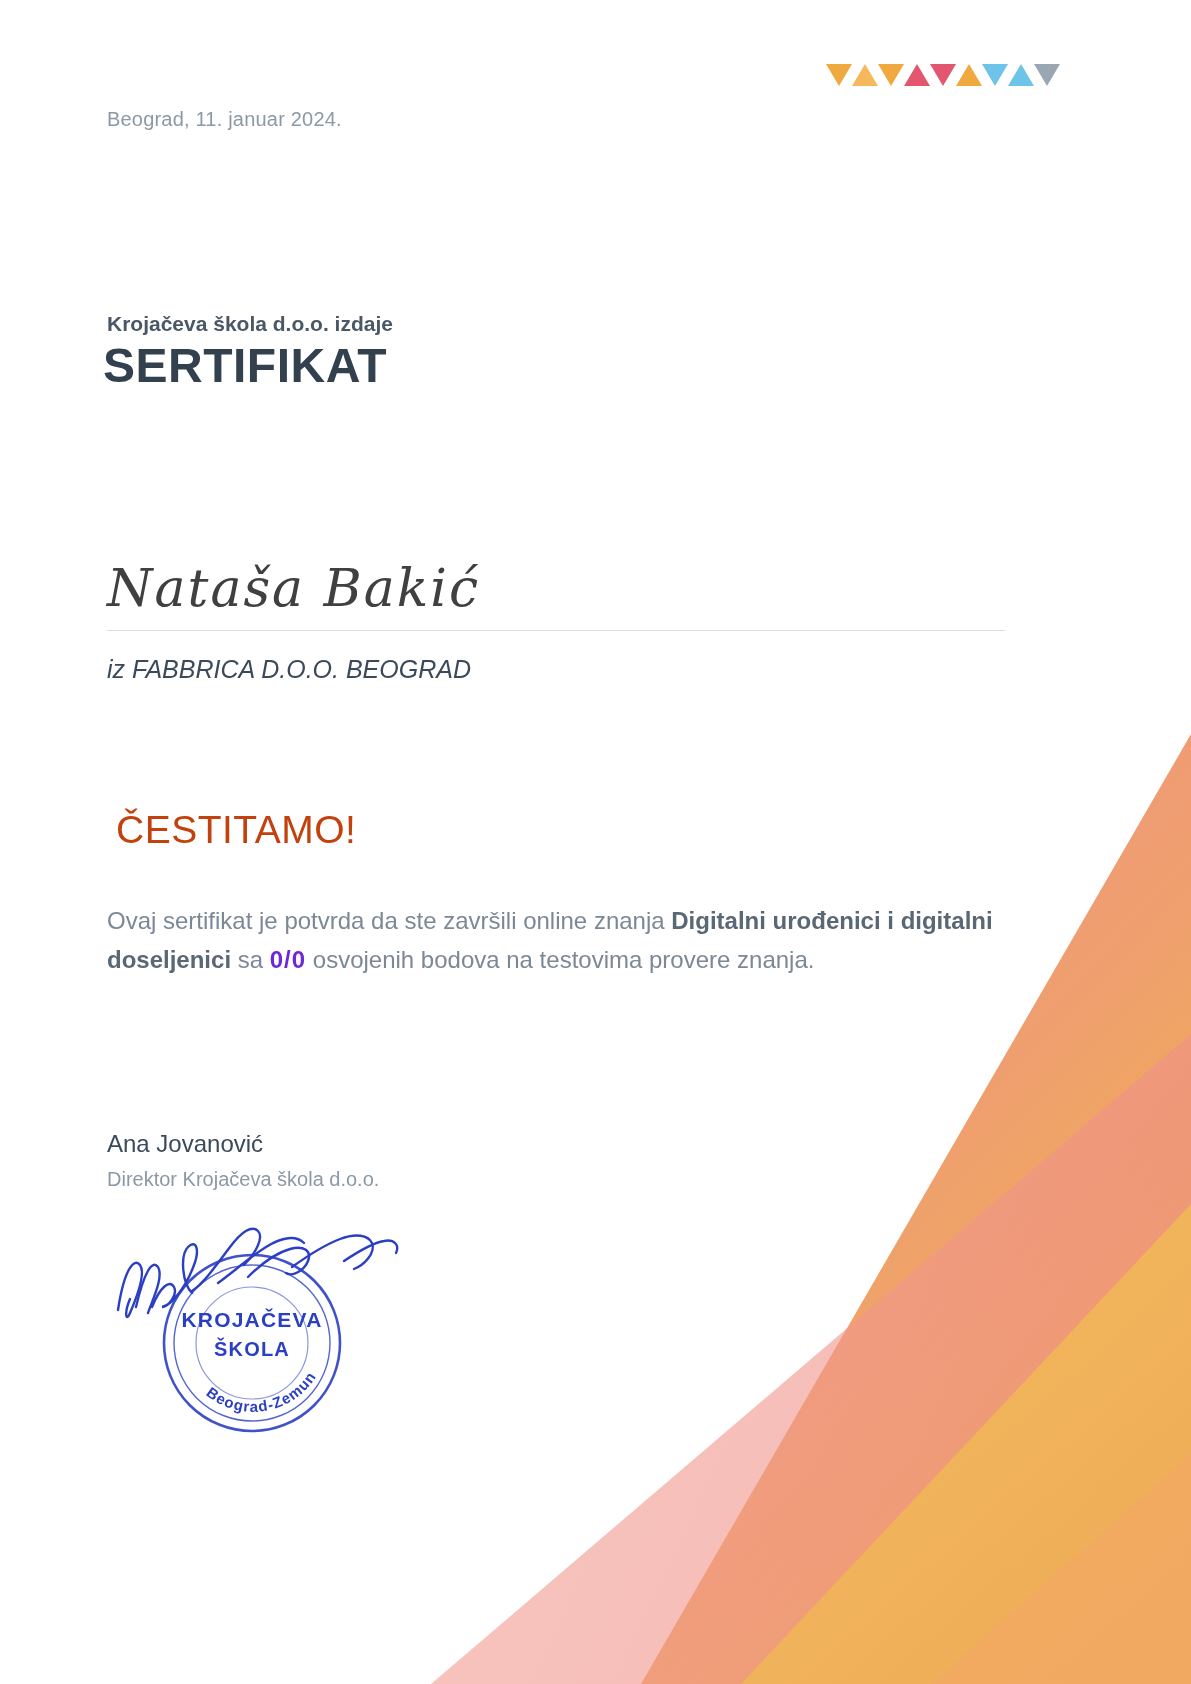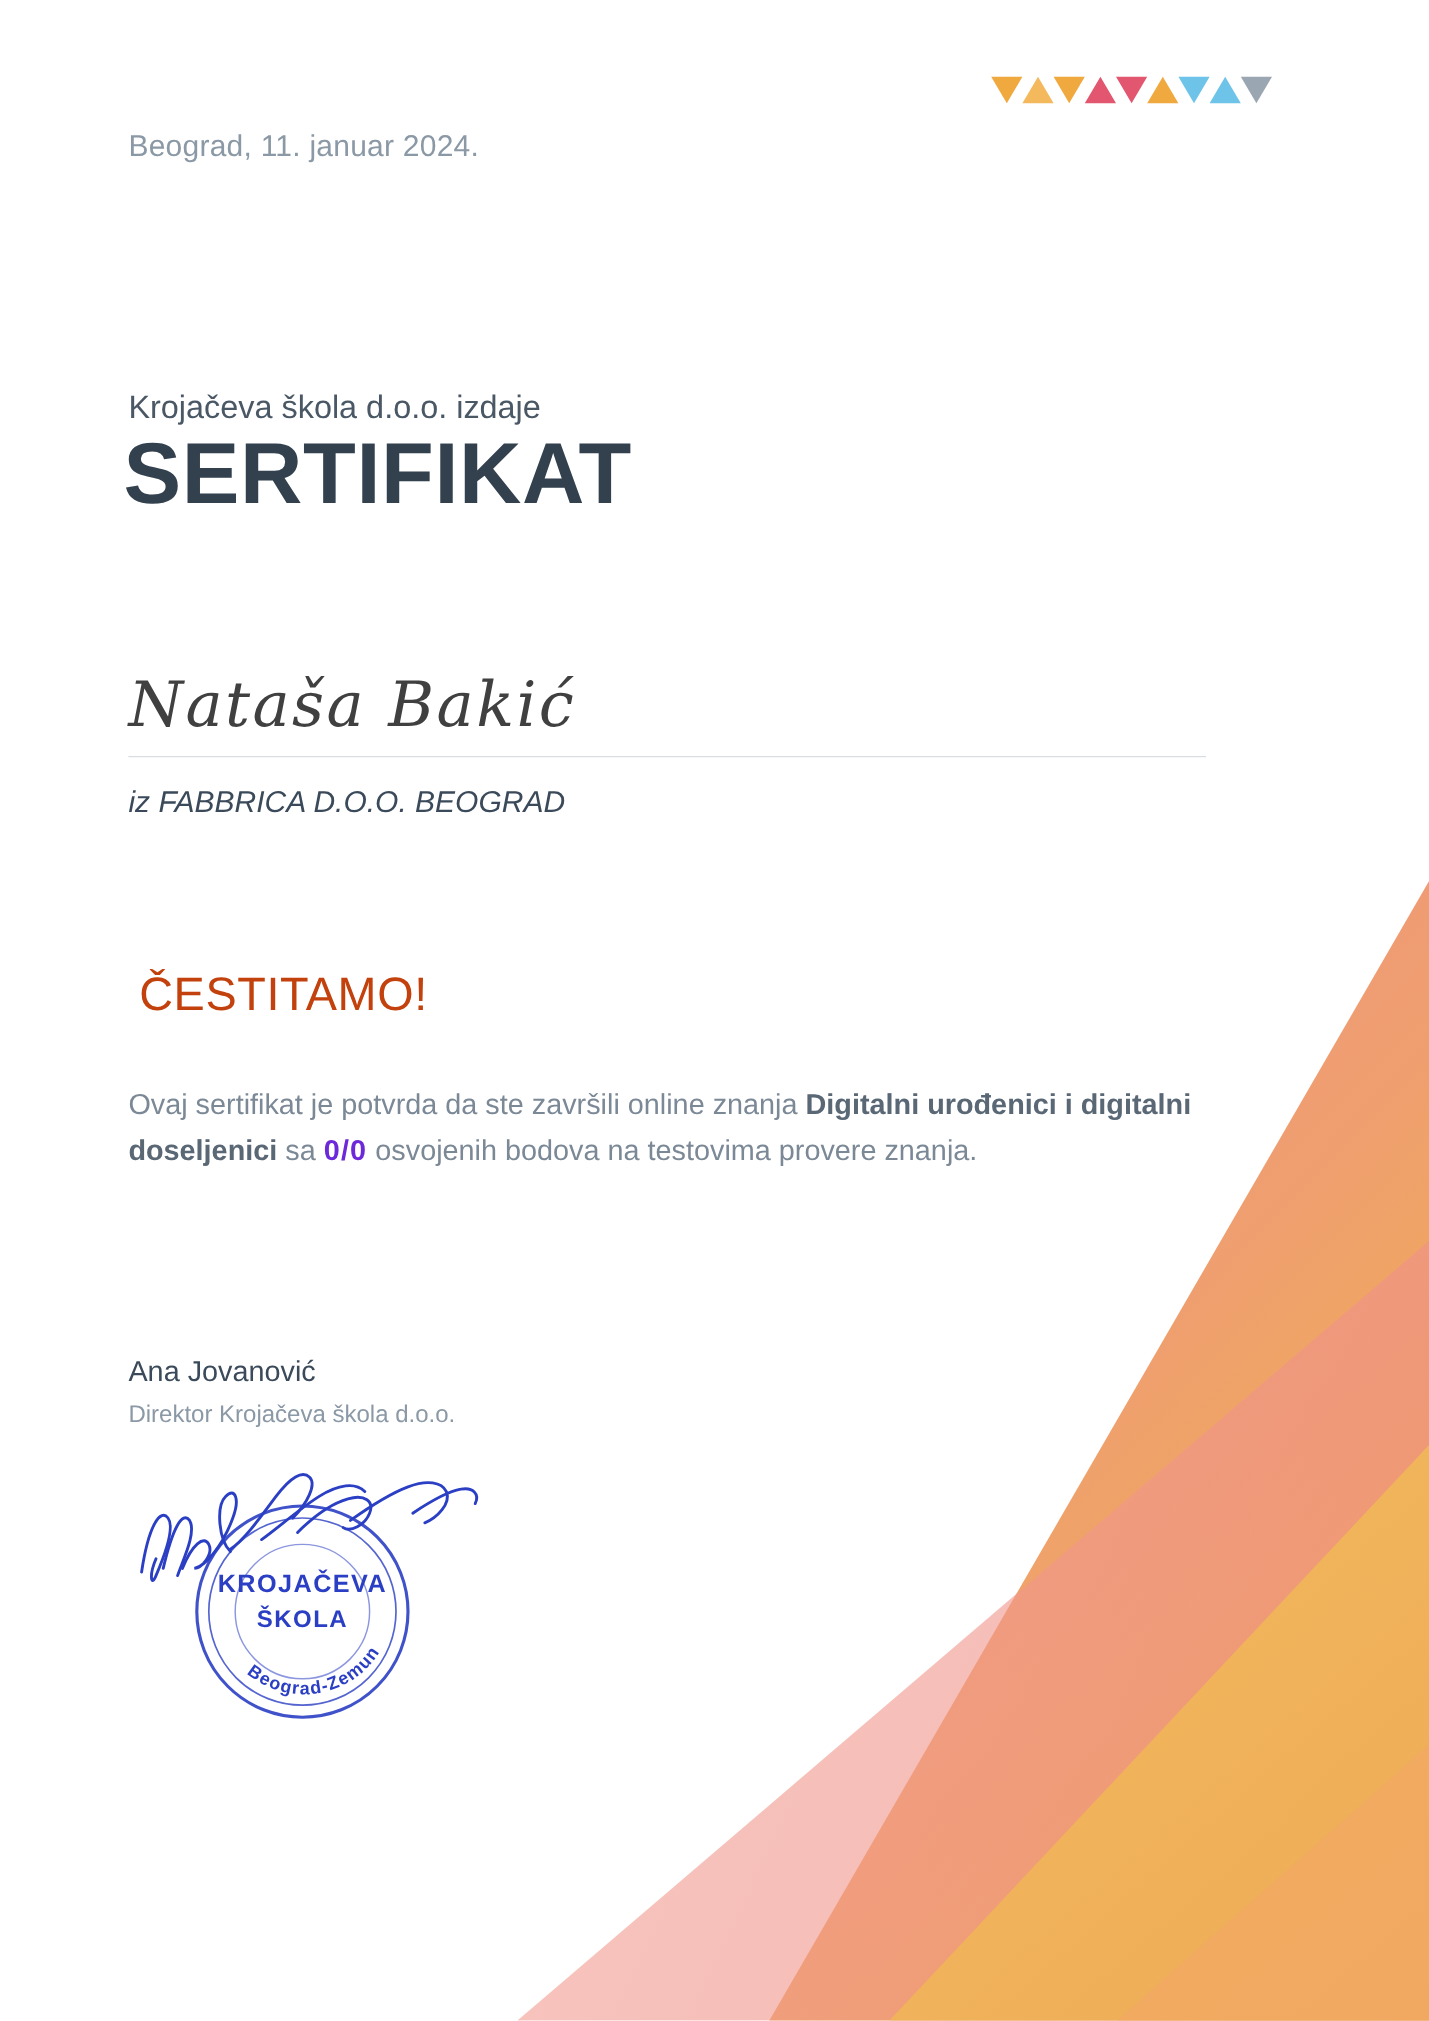--- a/index.html
+++ b/index.html
@@ -24,21 +24,21 @@
     width: 780px;
     height: 950px;
     pointer-events: none;
   }
 
   
   .date-line {
     position: absolute;
     left: 107px;
     top: 108px;
-    font-size: 25px;
+    font-size: 20px;
     color: #8b99a6;
     letter-spacing: 0.2px;
   }
 
   .logo-block {
     position: absolute;
     right: 88px;
     top: 55px;
     width: 320px;
     text-align: center;
@@ -66,29 +66,30 @@
   }
   .tri.up {
     border-top: 0;
     border-bottom: 22px solid currentColor;
   }
 
   
   .issuer {
     position: absolute;
     left: 107px;
-    top: 324px;
-    font-size: 27px;
+    top: 312px;
+    font-size: 21px;
     color: #4a5866;
+    font-weight: bold;
   }
   .title {
     position: absolute;
     left: 103px;
-    top: 354px;
-    font-size: 72px;
+    top: 338px;
+    font-size: 48px;
     font-weight: bold;
     letter-spacing: 0.5px;
     color: #33414f;
   }
 
   .recipient {
     position: absolute;
     left: 107px;
     top: 558px;
     font-family: "DejaVu Serif", serif;

